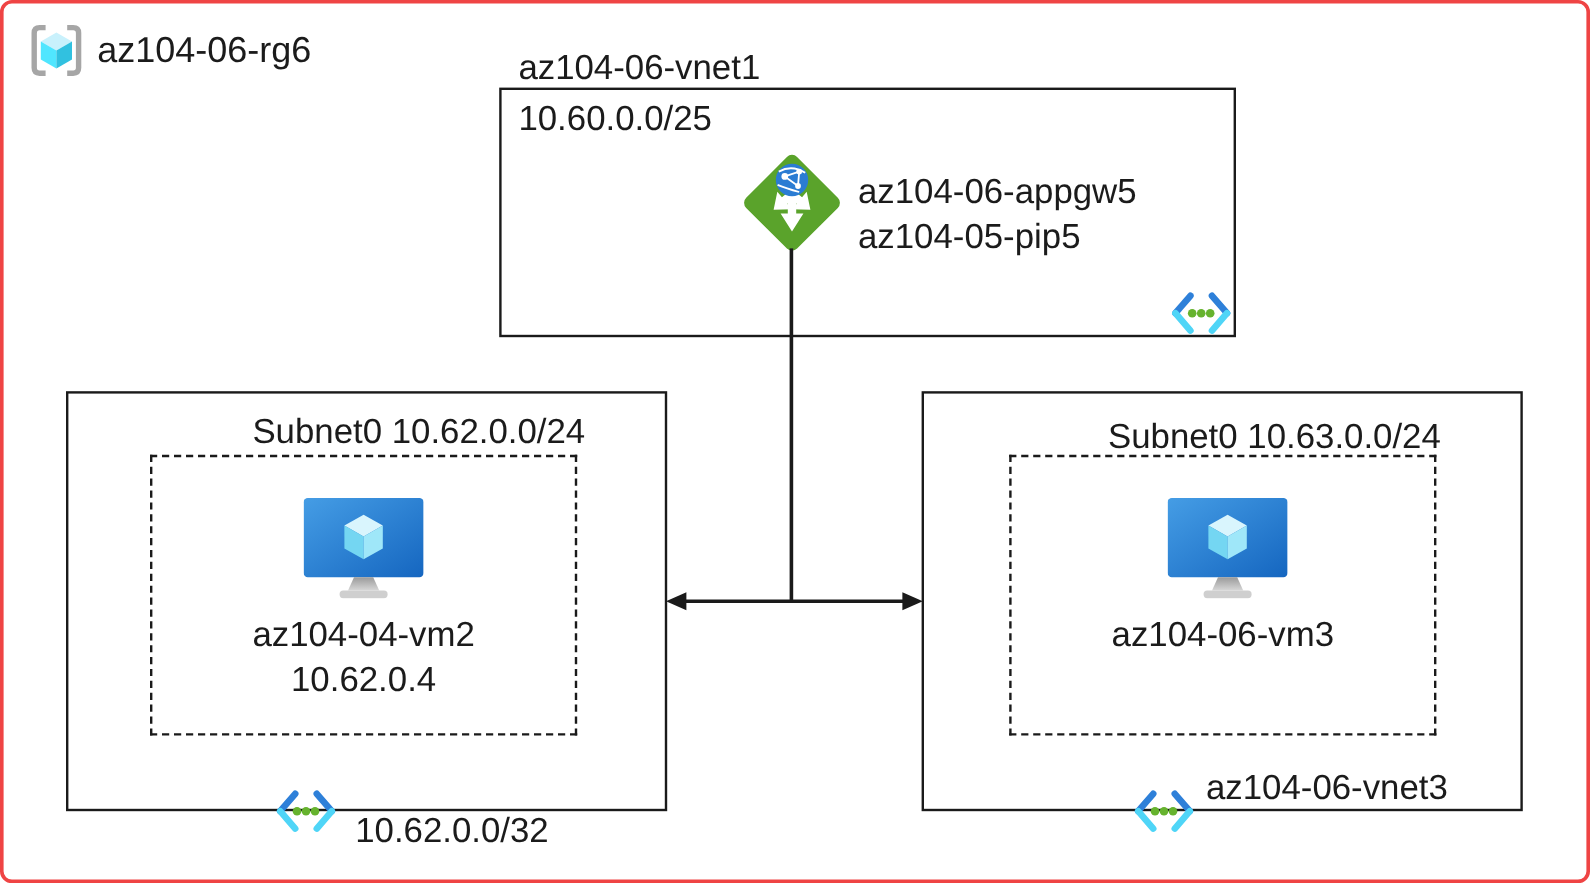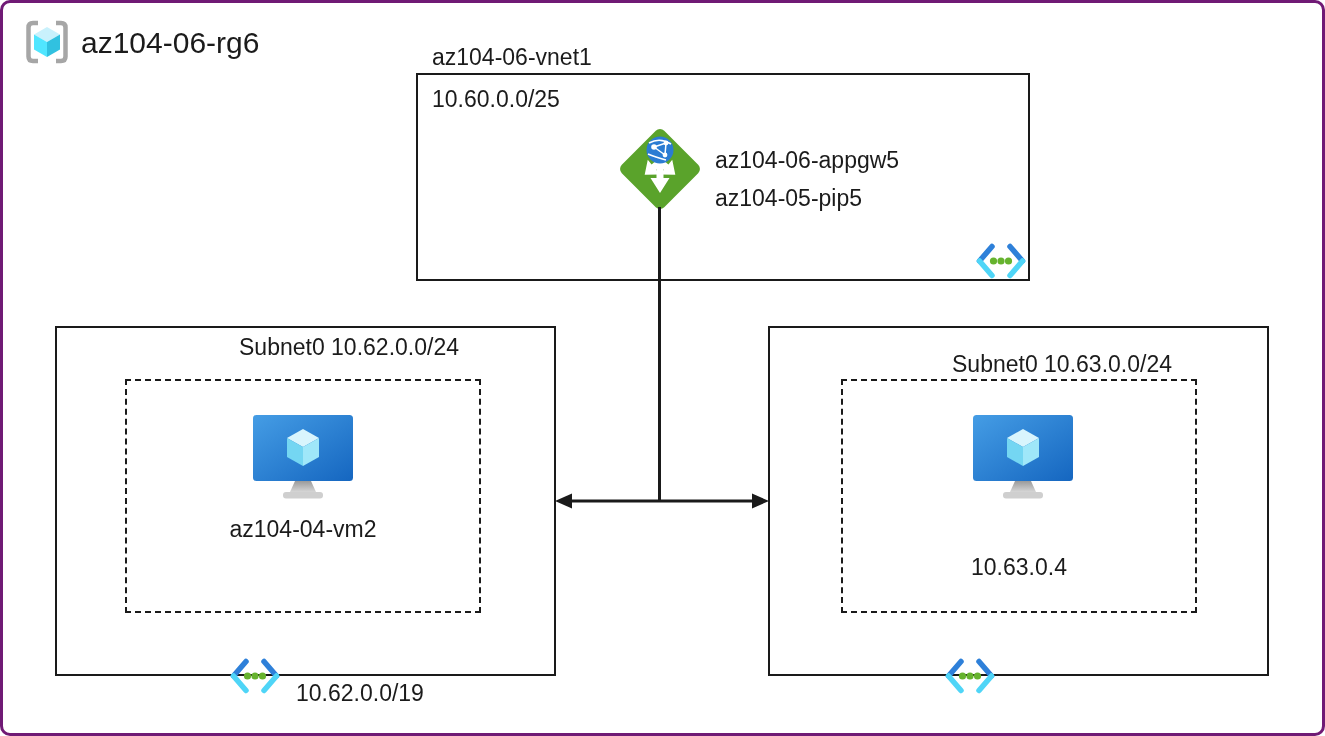--- a/index.html
+++ b/index.html
@@ -1,30 +1,30 @@
 <!DOCTYPE html>
 <html><head>
 <meta charset="utf-8">
 <style>
   html,body { margin:0; padding:0; background:#ffffff; }
   .canvas {
     position:relative;
     width:1325px; height:736px;
     background:#ffffff;
-    border:3px solid #701a75;
+    border:3px solid #ef4444;
     border-radius:10px;
     box-sizing:border-box;
     overflow:hidden;
     font-family:"Liberation Sans", sans-serif;
     color:#1b1b1b;
   }
   .abs { position:absolute; }
   .lbl {
     position:absolute;
-    font-size:23px;
+    font-size:29px;
     line-height:36px;
     white-space:nowrap;
     color:#1b1b1b;
   }
   .lbl.center { text-align:center; }
   .box {
     position:absolute;
     border:2.5px solid #1a1a1a;
     background:transparent;
     box-sizing:border-box;
@@ -98,21 +98,21 @@
 
   <div class="vline" style="left:655px; top:204px; width:3px; height:294px;"></div>
   <svg class="abs" style="left:551px; top:485px;" width="216" height="26" viewBox="0 0 216 26">
     <line x1="14" y1="13" x2="202" y2="13" stroke="#1a1a1a" stroke-width="3"></line>
     <polygon points="1,13 18,5.5 18,20.5" fill="#1a1a1a"></polygon>
     <polygon points="215,13 198,5.5 198,20.5" fill="#1a1a1a"></polygon>
   </svg>
 
   <div class="group" style="left:52px; top:323px; width:501px; height:413px;">
     <div class="box" style="left:0; top:0; width:501px; height:350px;"></div>
-    <div class="lbl center" style="left:0; top:3px; width:588px;">Subnet0 10.62.0.0/24</div>
+    <div class="lbl center" style="left:0; top:16px; width:588px;">Subnet0 10.62.0.0/24</div>
     <div class="dashed" style="left:70px; top:53px; width:356px; height:234px;"></div>
 
     <svg class="abs" style="left:198px; top:89px;" width="100" height="84" viewBox="0 0 100 84">
       <defs>
         <linearGradient id="scrL" x1="0" y1="0" x2="1" y2="1">
           <stop offset="0" stop-color="#459de5"></stop>
             <stop offset="1" stop-color="#1566c0"></stop>
         </linearGradient>
         <linearGradient id="stdL" x1="0" y1="0" x2="0" y2="1">
           <stop offset="0" stop-color="#9a9a9a"></stop>
@@ -121,33 +121,34 @@
       </defs>
       <rect x="0" y="0" width="100" height="66" rx="3.5" fill="url(#scrL)"></rect>
       <polygon points="50,14 66,23 50,32 34,23" fill="#d9f5fd"></polygon>
       <polygon points="34,23 50,32 50,51 34,42" fill="#74d6f2"></polygon>
       <polygon points="66,23 66,42 50,51 50,32" fill="#9fe7f9"></polygon>
       <polygon points="42,66 58,66 63,77 37,77" fill="url(#stdL)"></polygon>
       <rect x="30" y="77" width="40" height="6.5" rx="3" fill="#cfcfcf"></rect>
     </svg>
 
     <div class="lbl center" style="left:70px; top:185px; width:356px;">az104-04-vm2</div>
+    <div class="lbl center" style="left:70px; top:223px; width:356px;">10.62.0.4</div>
 
     <svg class="abs" style="left:174px; top:332px;" width="52" height="36" viewBox="0 0 52 36">
       <g stroke-width="5.5" fill="none" stroke-linecap="round">
         <path d="M17 3.5 L4.5 18" stroke="#2e80d9"></path>
         <path d="M4.5 18 L17 32.5" stroke="#4fd5f7"></path>
         <path d="M35 3.5 L47.5 18" stroke="#2e80d9"></path>
         <path d="M47.5 18 L35 32.5" stroke="#4fd5f7"></path>
       </g>
       <circle cx="18.5" cy="18" r="3.6" fill="#66b32e"></circle>
       <circle cx="26" cy="18" r="3.6" fill="#66b32e"></circle>
       <circle cx="33.5" cy="18" r="3.6" fill="#66b32e"></circle>
     </svg>
-    <div class="lbl" style="left:241px; top:349px;">10.62.0.0/19</div>
+    <div class="lbl" style="left:241px; top:349px;">10.62.0.0/32</div>
   </div>
 
   <div class="group" style="left:765px; top:323px; width:501px; height:413px;">
     <div class="box" style="left:0; top:0; width:501px; height:350px;"></div>
     <div class="lbl center" style="left:0; top:20px; width:588px;">Subnet0 10.63.0.0/24</div>
     <div class="dashed" style="left:73px; top:53px; width:356px; height:234px;"></div>
 
     <svg class="abs" style="left:205px; top:89px;" width="100" height="84" viewBox="0 0 100 84">
       <defs>
         <linearGradient id="scrR" x1="0" y1="0" x2="1" y2="1">
@@ -160,28 +161,29 @@
         </linearGradient>
       </defs>
       <rect x="0" y="0" width="100" height="66" rx="3.5" fill="url(#scrR)"></rect>
       <polygon points="50,14 66,23 50,32 34,23" fill="#d9f5fd"></polygon>
       <polygon points="34,23 50,32 50,51 34,42" fill="#74d6f2"></polygon>
       <polygon points="66,23 66,42 50,51 50,32" fill="#9fe7f9"></polygon>
       <polygon points="42,66 58,66 63,77 37,77" fill="url(#stdR)"></polygon>
       <rect x="30" y="77" width="40" height="6.5" rx="3" fill="#cfcfcf"></rect>
     </svg>
 
-    <div class="lbl center" style="left:73px; top:223px; width:356px;">10.63.0.4</div>
+    <div class="lbl center" style="left:73px; top:185px; width:356px;">az104-06-vm3</div>
 
     <svg class="abs" style="left:176px; top:332px;" width="52" height="36" viewBox="0 0 52 36">
       <g stroke-width="5.5" fill="none" stroke-linecap="round">
         <path d="M17 3.5 L4.5 18" stroke="#2e80d9"></path>
         <path d="M4.5 18 L17 32.5" stroke="#4fd5f7"></path>
         <path d="M35 3.5 L47.5 18" stroke="#2e80d9"></path>
         <path d="M47.5 18 L35 32.5" stroke="#4fd5f7"></path>
       </g>
       <circle cx="18.5" cy="18" r="3.6" fill="#66b32e"></circle>
       <circle cx="26" cy="18" r="3.6" fill="#66b32e"></circle>
       <circle cx="33.5" cy="18" r="3.6" fill="#66b32e"></circle>
     </svg>
+    <div class="lbl" style="left:237px; top:313px;">az104-06-vnet3</div>
   </div>
 
 </div>
 
 </body></html>

